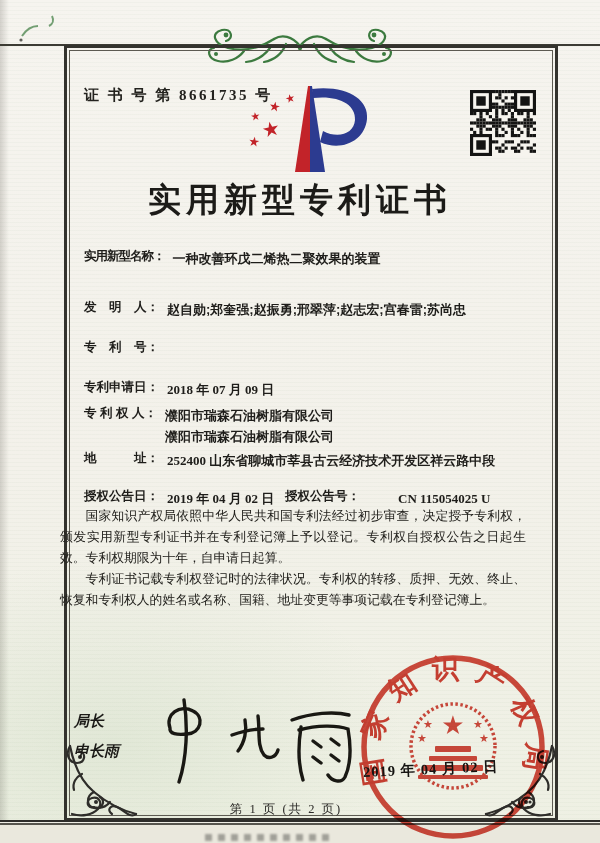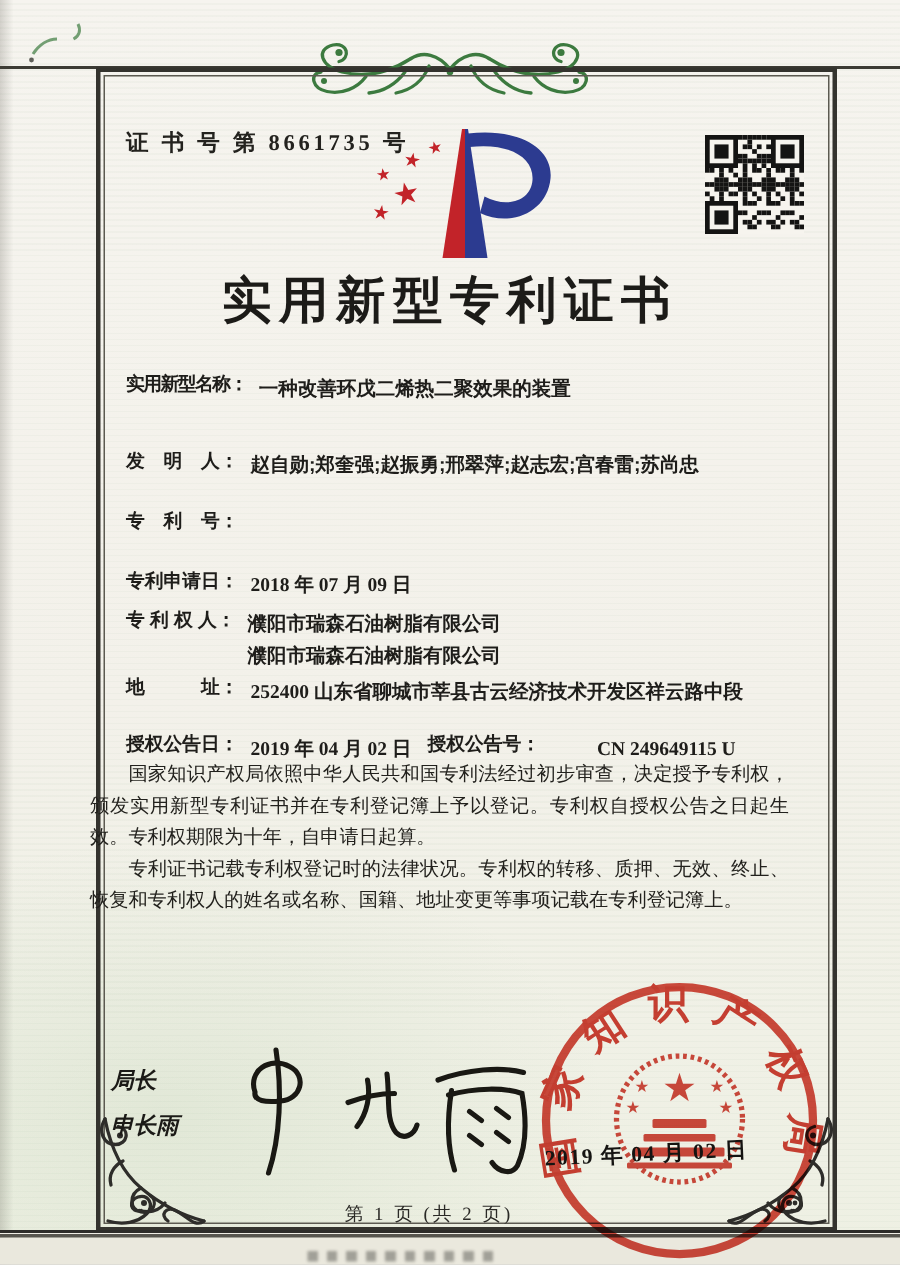--- a/index.html
+++ b/index.html
@@ -341,21 +341,21 @@
   <div class="row" style="top:450px">
     <span class="lbl">地　　　址：</span>
     <span class="val" style="width:392px">252400 山东省聊城市莘县古云经济技术开发区祥云路中段</span>
   </div>
 
   <div class="row" style="top:488px;width:470px">
     <span class="lbl">授权公告日：</span>
     <span class="val">2019 年 04 月 02 日</span>
     <span class="pair2">
       <span class="lbl" style="flex-basis:74px">授权公告号：</span>
-      <span class="val" style="margin-left:2px">CN 249649115 U</span>
+      <span class="val" style="margin-left:2px">CN 115054025 U</span>
     </span>
   </div>
 
   <div class="paras">
     <p>国家知识产权局依照中华人民共和国专利法经过初步审查，决定授予专利权，颁发实用新型专利证书并在专利登记簿上予以登记。专利权自授权公告之日起生效。专利权期限为十年，自申请日起算。</p>
     <p>专利证书记载专利权登记时的法律状况。专利权的转移、质押、无效、终止、恢复和专利权人的姓名或名称、国籍、地址变更等事项记载在专利登记簿上。</p>
   </div>
 
   <div class="officer">
     <div>局长</div>

